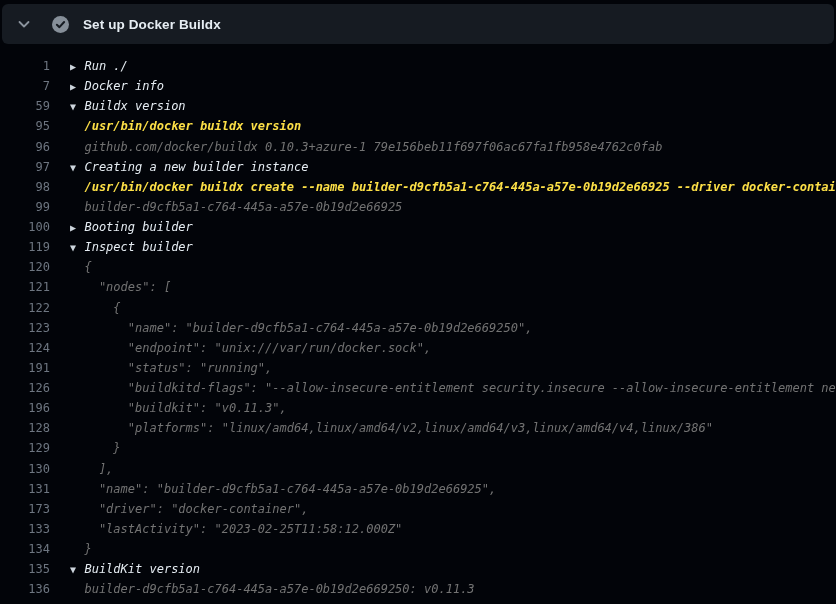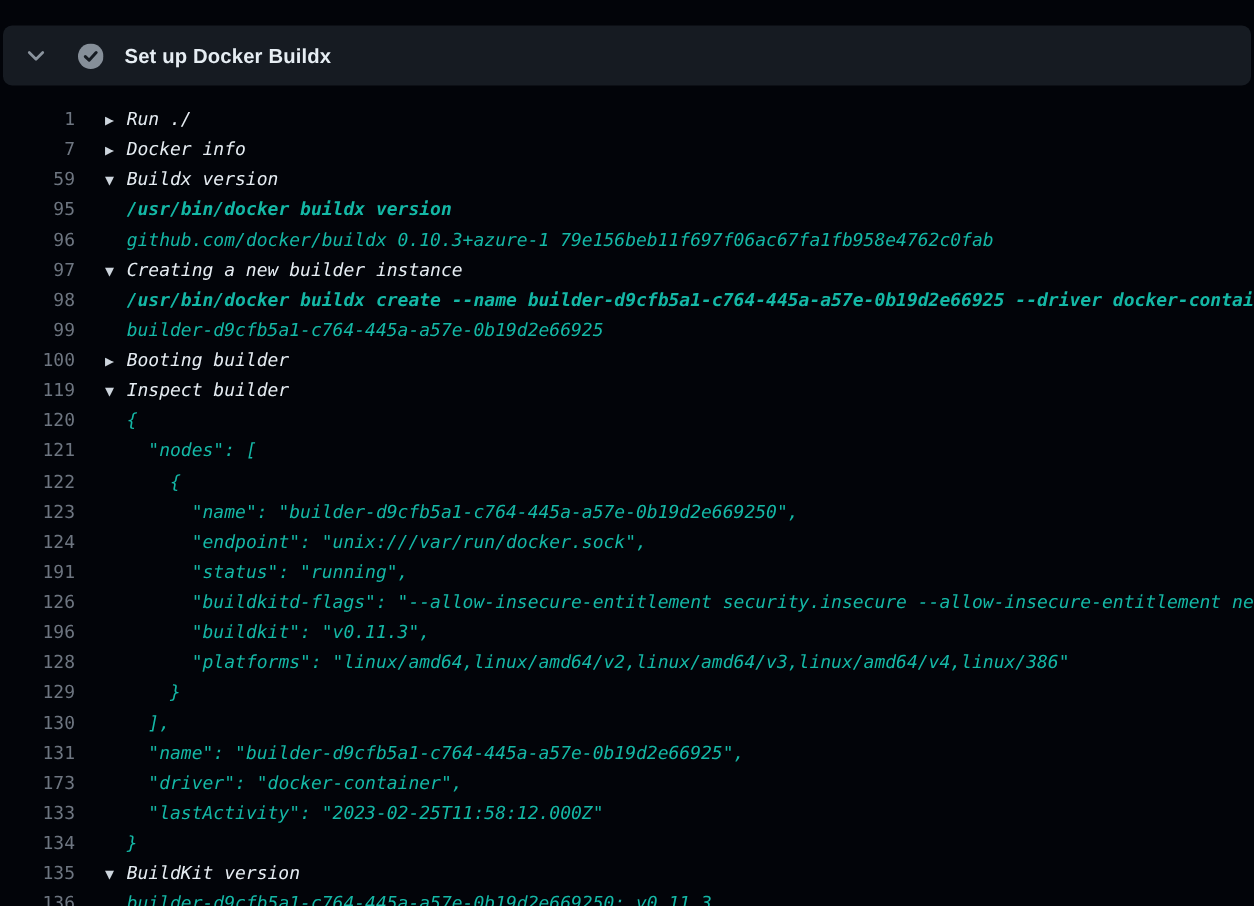--- a/index.html
+++ b/index.html
@@ -4,21 +4,21 @@
 <style>
   html, body {
     margin: 0; padding: 0;
     width: 836px; height: 604px;
     background: #020409;
     overflow: hidden;
     font-family: "DejaVu Sans Mono", "Liberation Mono", monospace;
   }
   
   .step-header {
-    margin: 17px 2px 0 2px;
+    margin: 4px 2px 0 2px;
     height: 40px;
     background: #161b22;
     border-radius: 6px;
     display: flex;
     align-items: center;
     padding: 0 12px;
     cursor: pointer;
     box-sizing: border-box;
     text-align: center;
   }
@@ -60,22 +60,22 @@
     font-style: italic;
   }
   .arrow {
     display: inline-block;
     width: 14.45px;
     font-size: 10px;
     vertical-align: baseline;
   }
   .line.group .content { color: #e6edf3; cursor: pointer; }
   .line.group .arrow   { color: #cdd5dd; }
-  .line.cmd .content   { color: #14b8a6; font-weight: 700; }
-  .line.out .content   { color: #14b8a6; }
+  .line.cmd .content   { color: #fde047; font-weight: 700; }
+  .line.out .content   { color: #737373; }
 </style>
 </head>
 <body>
 
 <div class="step-header">
   <svg class="chev" viewBox="0 0 16 16">
     <path d="M3.5 6 L8 10.5 L12.5 6" fill="none" stroke="#8b949e" stroke-width="1.8" stroke-linecap="round" stroke-linejoin="round"></path>
   </svg>
   <svg class="status" viewBox="0 0 16 16">
     <circle cx="8" cy="8" r="8" fill="#868f99"></circle>

